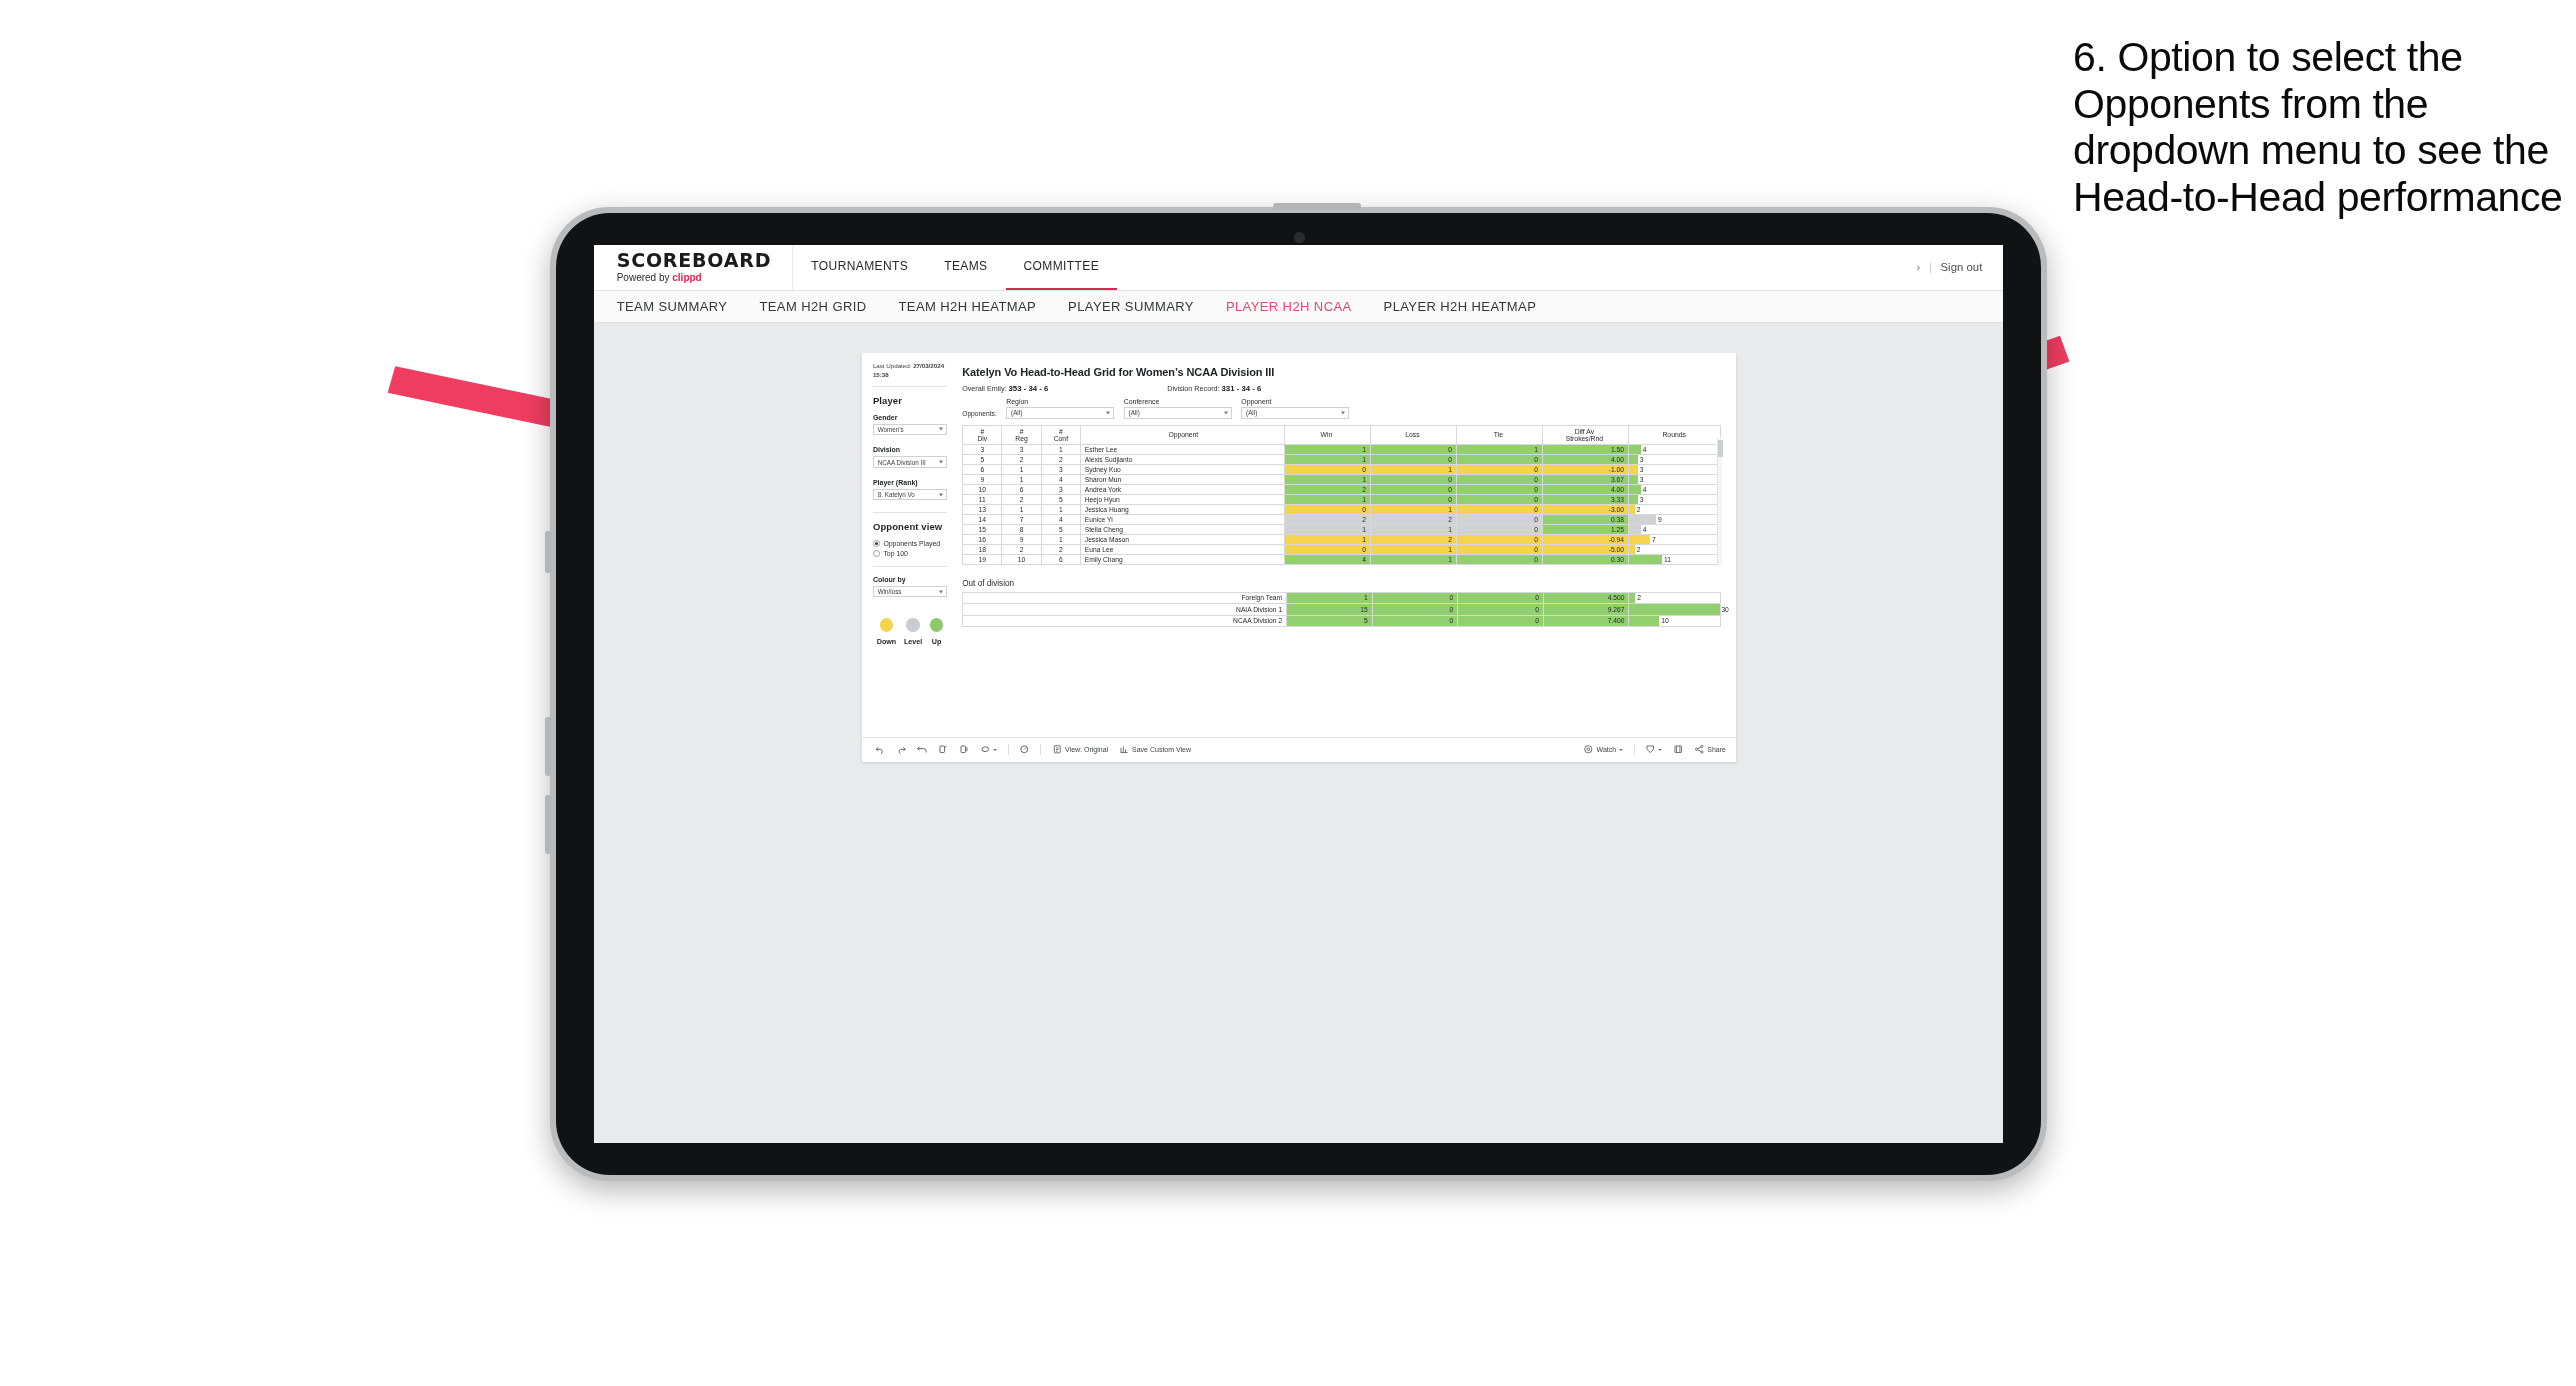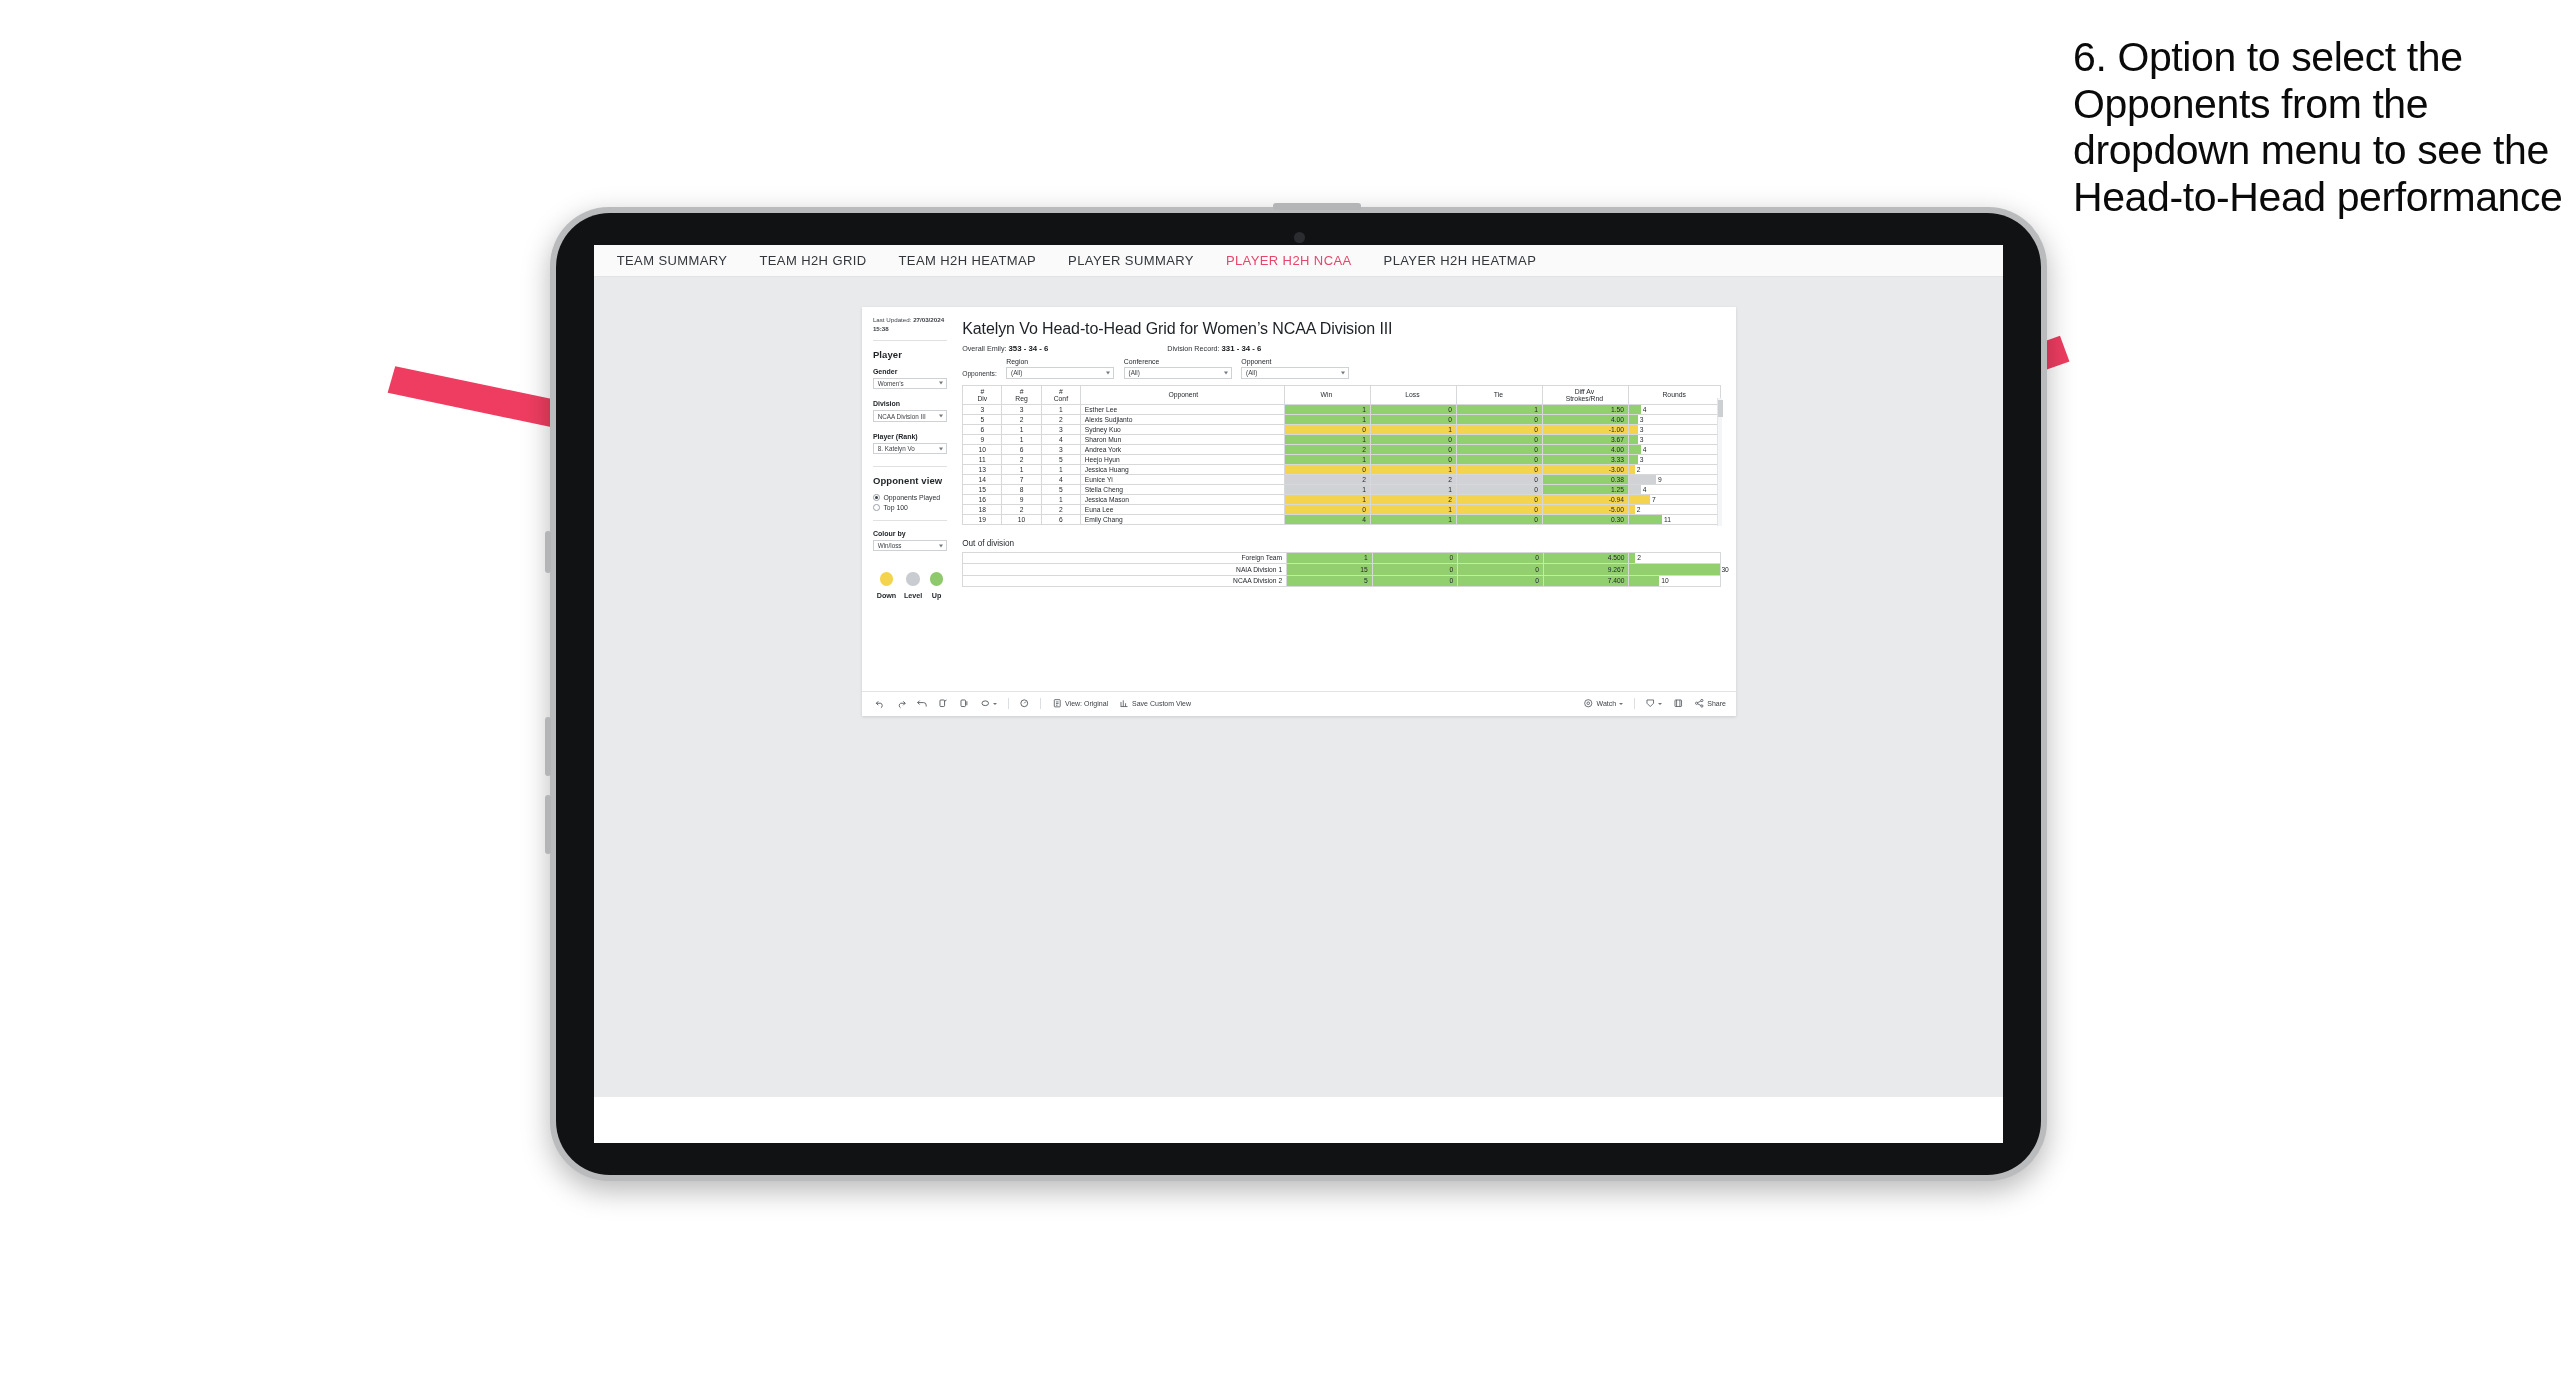--- a/index.html
+++ b/index.html
@@ -136,21 +136,21 @@
     display: flex; align-items: center; justify-content: center; flex: 0 0 auto;
   }
   .radio.on::after { content: ""; width: 3px; height: 3px; border-radius: 50%; background: #3a3f44; }
   #legend { display: flex; justify-content: space-between; padding: 0 3.8px; margin-top: 21px; }
   .legend-item { display: flex; flex-direction: column; align-items: center; gap: 5.7px; }
   .legend-dot { width: 13.3px; height: 13.3px; border-radius: 50%; }
   .legend-lab { font-size: 7.2px; font-weight: 700; color: #1f2326; }
 
   
   #main { flex: 1; min-width: 0; padding: 13.3px 15px 0 5.7px; }
-  #viz-title { font-size: 16px; font-weight: 400; color: #1d2125; letter-spacing: -0.1px; }
+  #viz-title { font-size: 11px; font-weight: 700; color: #1d2125; letter-spacing: -0.1px; }
   #records { display: flex; margin-top: 5.7px; font-size: 7.2px; color: #2e3237; }
   #records b { font-weight: 700; font-size: 7.8px; color: #16191c; }
   #rec-overall { width: 205px; }
 
   #filters { display: flex; align-items: flex-end; gap: 9.5px; margin-top: 5.7px; }
   #opp-label { font-size: 6.7px; color: #2d3135; padding-bottom: 1.9px; }
   .filter-col { width: 108px; }
   .filter-col .field-label { font-weight: 400; font-size: 6.9px; color: #24282c; margin-bottom: 1.9px; }
 
   table.grid { border-collapse: collapse; width: 100%; margin-top: 6.7px; table-layout: fixed; font-size: 6.7px; }
@@ -217,20 +217,36 @@
   <div id="tablet">
     <div class="tab-btn" id="btn-power"></div>
     <div class="tab-btn" id="btn-v1"></div>
     <div class="tab-btn" id="btn-v2"></div>
     <div class="tab-btn" id="btn-v3"></div>
     <div id="tablet-inner">
       <div id="cam"></div>
 
       <div id="screen">
 
+        <div id="app-header">
+          <div id="brand">
+            <div id="brand-title">SCOREBOARD</div>
+            <div id="brand-sub"><span>Powered by </span><span class="clippd">clippd</span></div>
+          </div>
+          <nav class="top-nav">
+            <div class="top-nav-item">TOURNAMENTS</div>
+            <div class="top-nav-item">TEAMS</div>
+            <div class="top-nav-item active">COMMITTEE</div>
+          </nav>
+          <div id="header-right">
+            <span id="chev">›</span>
+            <span class="sep">|</span>
+            <span>Sign out</span>
+          </div>
+        </div>
 
         <div id="sub-nav">
           <div class="sub-nav-item">TEAM SUMMARY</div>
           <div class="sub-nav-item">TEAM H2H GRID</div>
           <div class="sub-nav-item">TEAM H2H HEATMAP</div>
           <div class="sub-nav-item">PLAYER SUMMARY</div>
           <div class="sub-nav-item active">PLAYER H2H NCAA</div>
           <div class="sub-nav-item">PLAYER H2H HEATMAP</div>
         </div>
 

